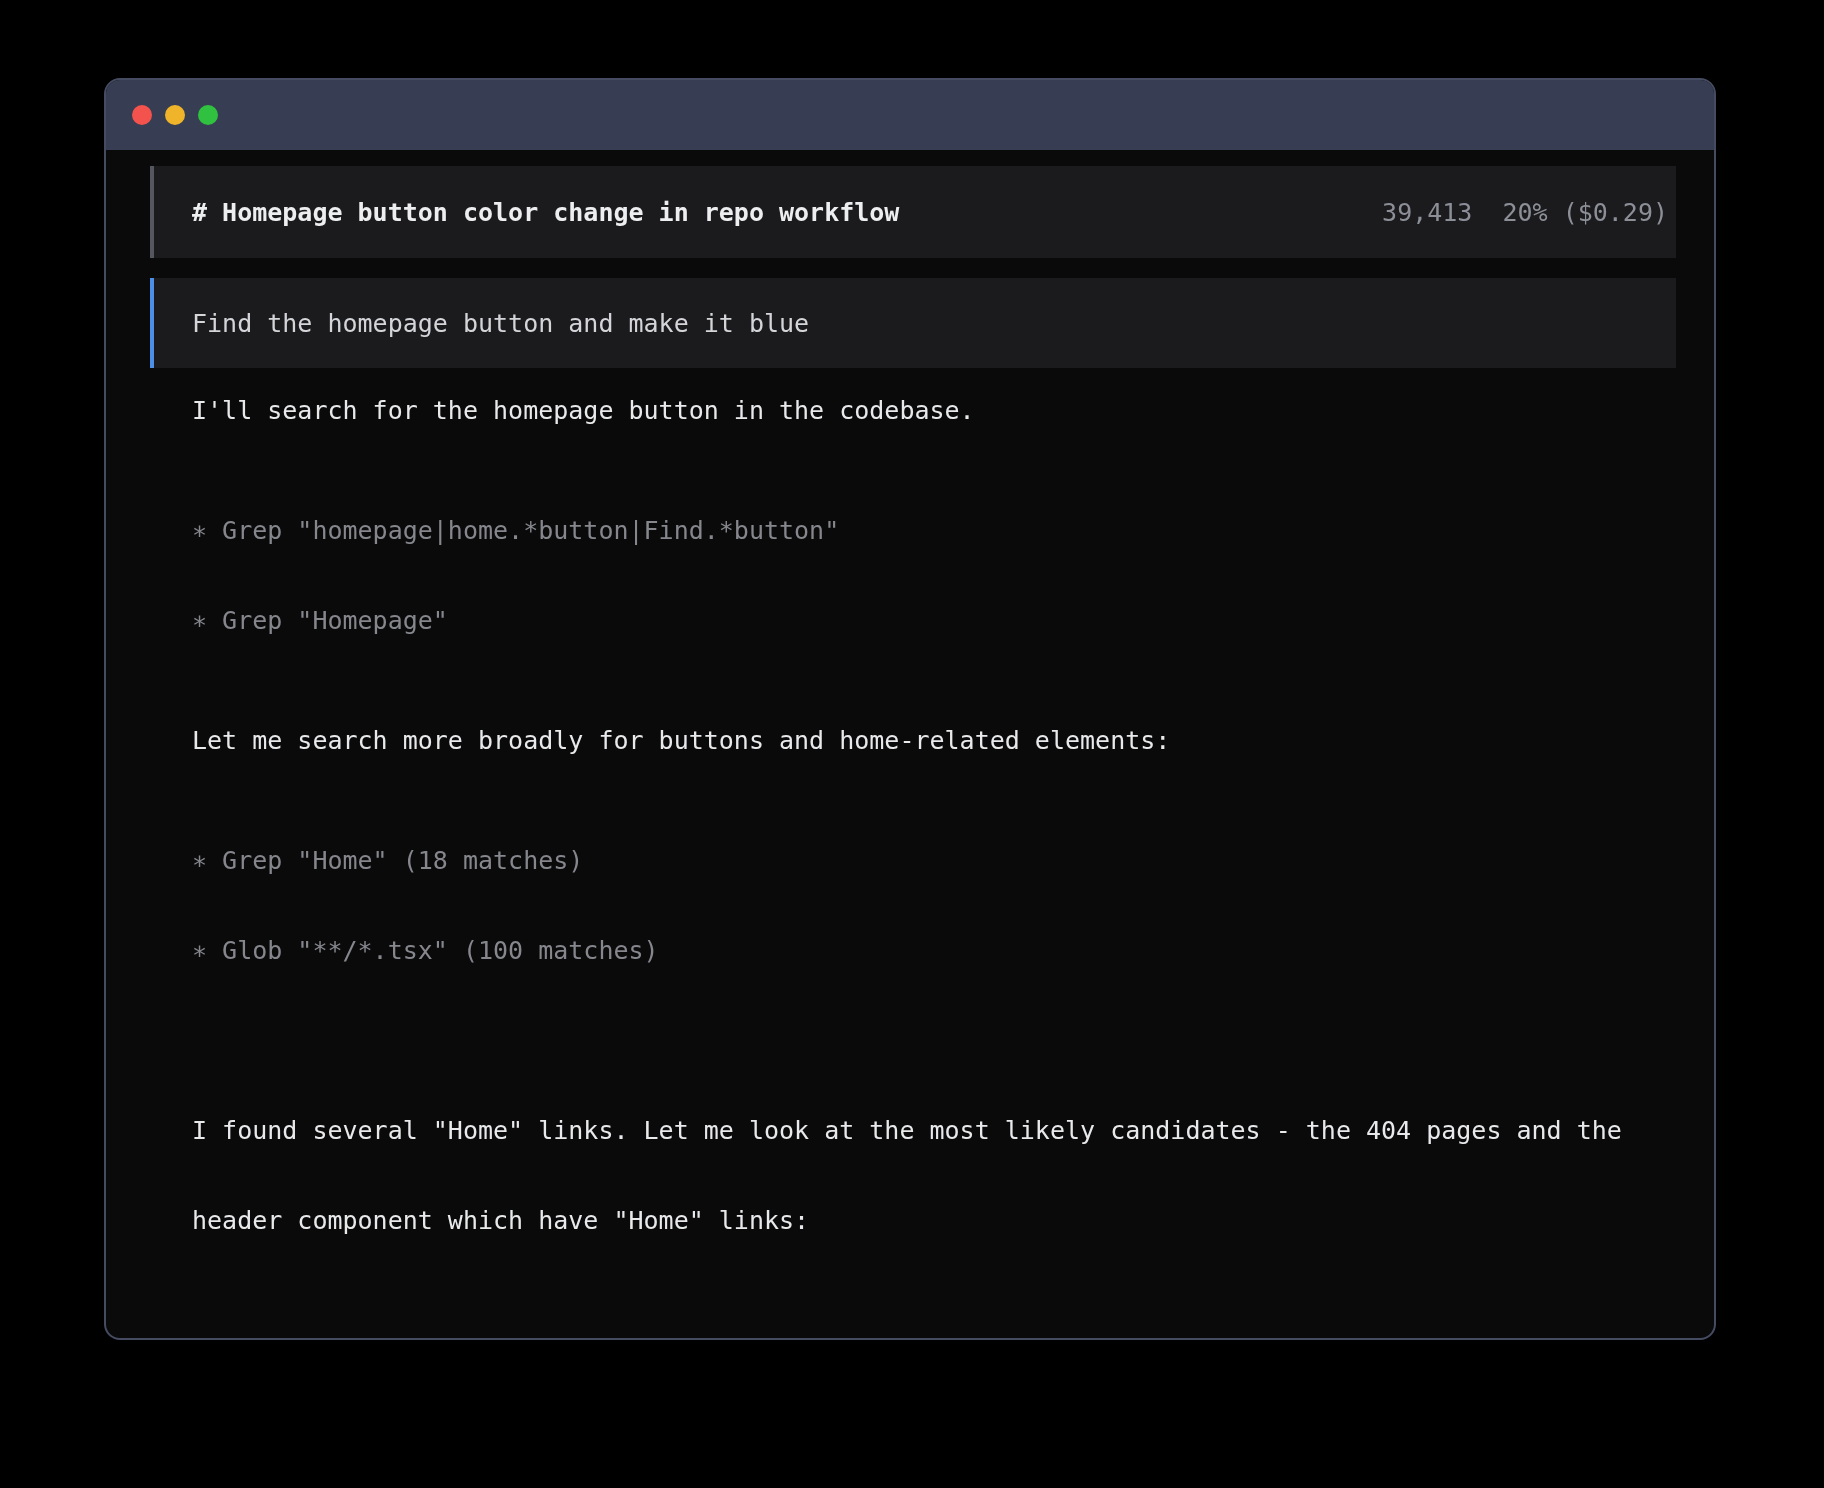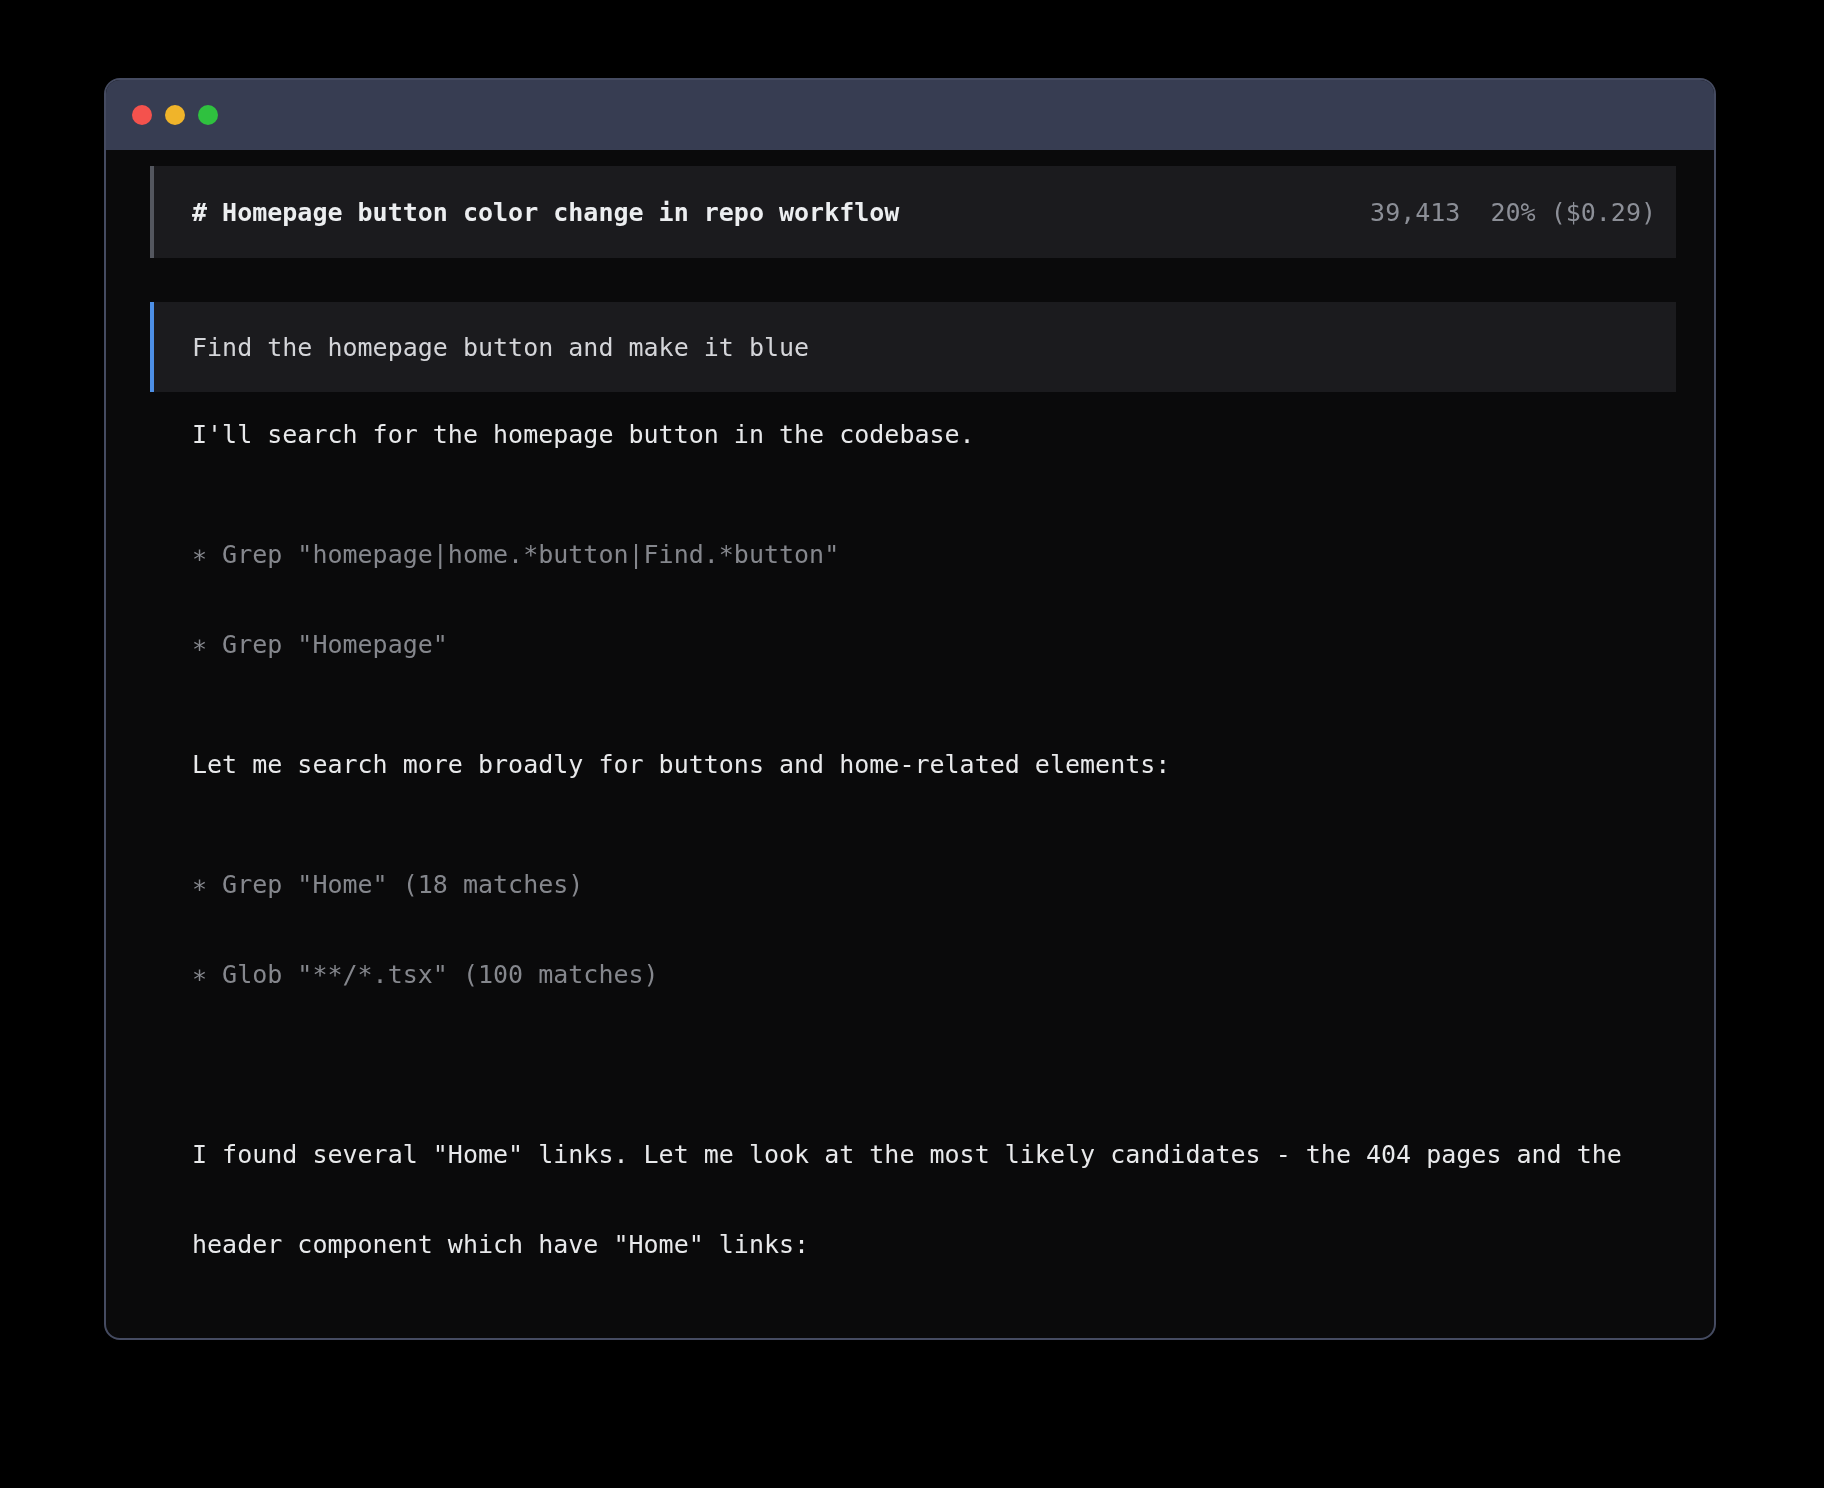--- a/index.html
+++ b/index.html
@@ -31,27 +31,27 @@
   
   .content {
     flex:1; display:flex; flex-direction:column;
     padding:16px 38px 0 44px; font-size:25px; color:#e8e9eb;
   }
 
   .session-header {
     height:92px; flex-shrink:0; background:#1b1b1e;
     border-left:4px solid #54575f;
     display:flex; align-items:center; justify-content:space-between;
-    padding:0 20px 0 38px;
+    padding:0 8px 0 38px;
   }
   .session-title { font-weight:bold; color:#eceef0; }
   .session-stats { display:flex; gap:30px; color:#8c8f97; }
 
   .user-box {
-    margin-top:44px; height:90px; flex-shrink:0; background:#1b1b1e;
+    margin-top:20px; height:90px; flex-shrink:0; background:#1b1b1e;
     border-left:4px solid #4d8fe6; display:flex; align-items:center;
     padding:0 18px 0 38px; color:#d4d5d9;
   }
 
   .response { margin-top:28px; padding-left:42px; line-height:30px; }
   .msg   { color:#e8e9eb; margin-bottom:30px; white-space:pre; }
   .tools { color:#85878d; margin-bottom:30px; white-space:pre; }
   .tool-line { line-height:30px; }
 </style>
 </head>

